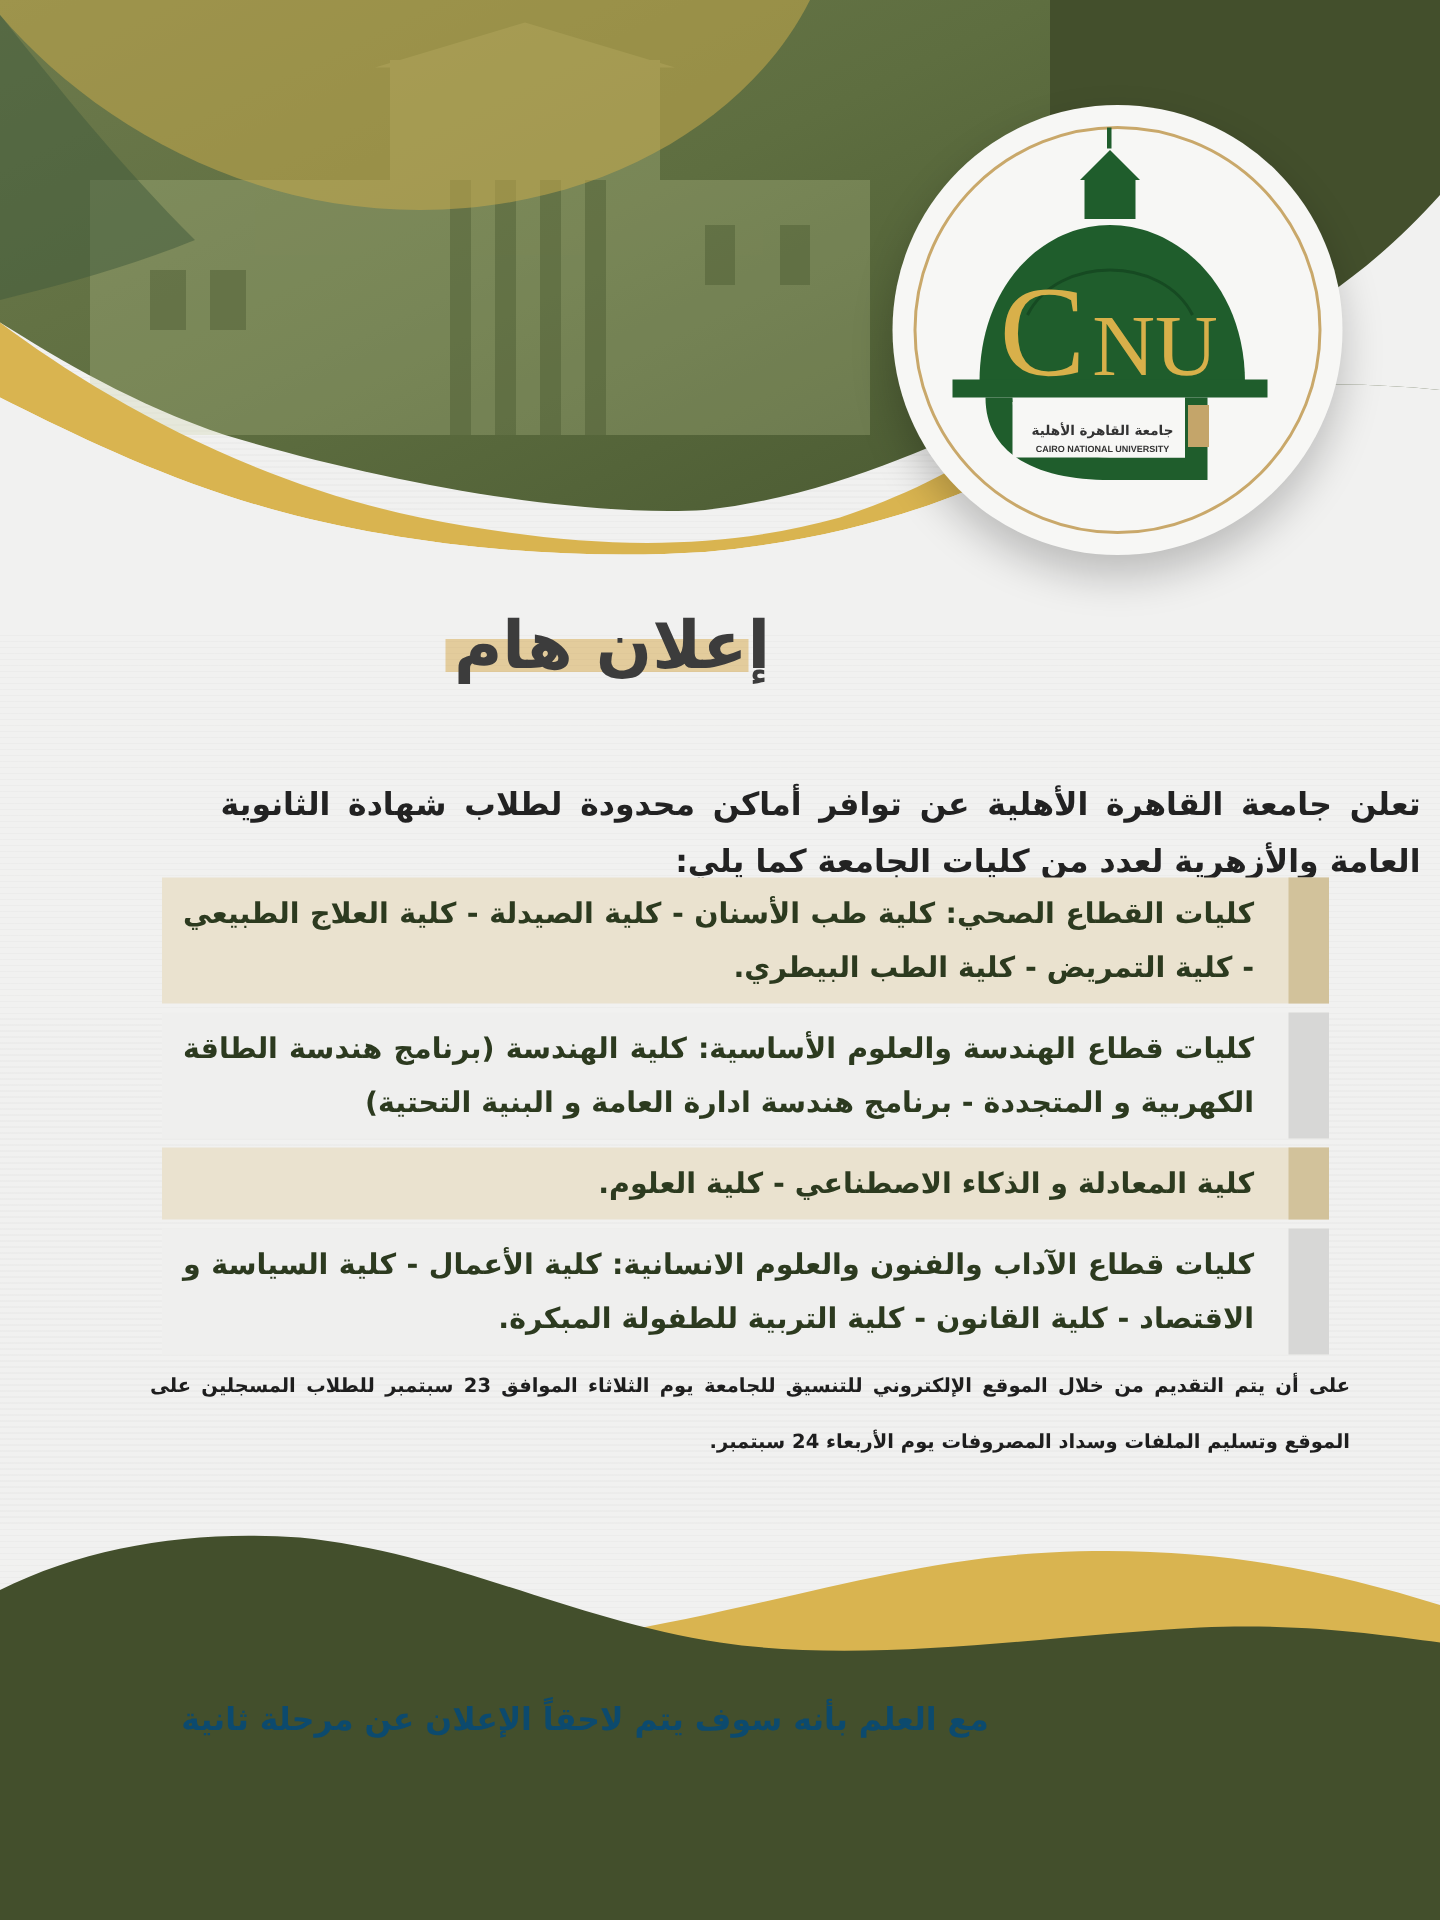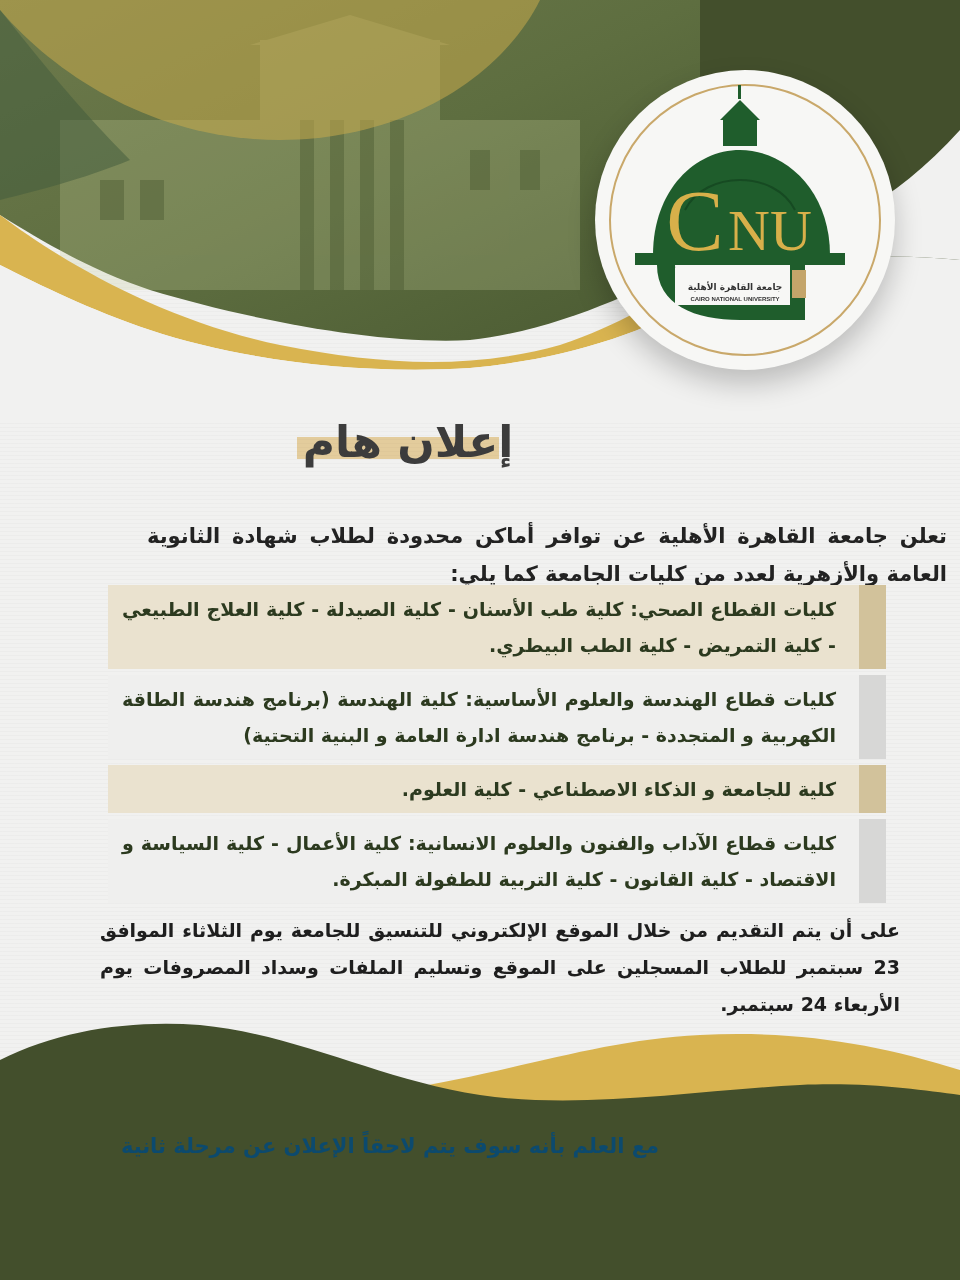--- a/index.html
+++ b/index.html
@@ -21,21 +21,21 @@
     border-radius: 50%; background: #f7f7f5;
     box-shadow: 0 14px 28px rgba(0,0,0,0.22);
   }
   .logo-ring {
     position: absolute; left: 14px; top: 14px; right: 14px; bottom: 14px;
     border-radius: 50%; border: 2px solid #c9a86a;
   }
   .logo-svg { position: absolute; left: 0; top: 0; }
 
   .title-wrap {
-    position: absolute; top: 412px; left: 0; width: 816px; text-align: center;
+    position: absolute; top: 401px; left: 0; width: 816px; text-align: center;
   }
   .title {
     display: inline-block; position: relative;
     font-size: 44px; font-weight: bold; color: #3c3c3c; line-height: 60px;
     padding: 0 6px;
   }
   .title-highlight {
     position: absolute; left: 0; right: 20px; top: 25px; height: 22px;
     background: #e3cc9c; z-index: -1;
   }
@@ -54,21 +54,21 @@
     text-align: justify; text-align-last: right;
   }
   .item.tan { background: #eae2cf; }
   .item.grey { background: #efefee; }
   .item .bar { position: absolute; right: 0; top: 0; bottom: 0; width: 27px; }
   .item.tan .bar { background: #d2c29b; }
   .item.grey .bar { background: #d7d7d6; }
 
   .note {
     position: absolute; top: 893px; left: 100px; width: 800px;
-    font-size: 19px; font-weight: bold; color: #1e1e1e; line-height: 37px;
+    font-size: 13px; font-weight: bold; color: #1e1e1e; line-height: 37px;
     text-align: justify; text-align-last: right;
   }
 
   .footer { position: absolute; left: 0; top: 1000px; width: 960px; height: 280px; }
   .footer-text {
     position: absolute; top: 1125px; left: 0; width: 780px; text-align: center;
     color: #0c4a6e; font-size: 21px; font-weight: bold; line-height: 42px;
   }
 </style>
 </head>
@@ -155,21 +155,21 @@
   <div class="item tan">
     <span class="bar"></span>
     <span>كليات القطاع الصحي: كلية طب الأسنان - كلية الصيدلة - كلية العلاج الطبيعي - كلية التمريض - كلية الطب البيطري.</span>
   </div>
   <div class="item grey">
     <span class="bar"></span>
     <span>كليات قطاع الهندسة والعلوم الأساسية: كلية الهندسة (برنامج هندسة الطاقة الكهربية و المتجددة - برنامج هندسة ادارة العامة و البنية التحتية)</span>
   </div>
   <div class="item tan">
     <span class="bar"></span>
-    <span>كلية للجامعة و الذكاء الاصطناعي - كلية العلوم.</span>
+    <span>كلية المعادلة و الذكاء الاصطناعي - كلية العلوم.</span>
   </div>
   <div class="item grey">
     <span class="bar"></span>
     <span>كليات قطاع الآداب والفنون والعلوم الانسانية: كلية الأعمال - كلية السياسة و الاقتصاد - كلية القانون - كلية التربية للطفولة المبكرة.</span>
   </div>
 </div>
 
 <p class="note">على أن يتم التقديم من خلال الموقع الإلكتروني للتنسيق للجامعة يوم الثلاثاء الموافق 23 سبتمبر للطلاب المسجلين على الموقع وتسليم الملفات وسداد المصروفات يوم الأربعاء 24 سبتمبر.</p>
 
 <div class="footer">

